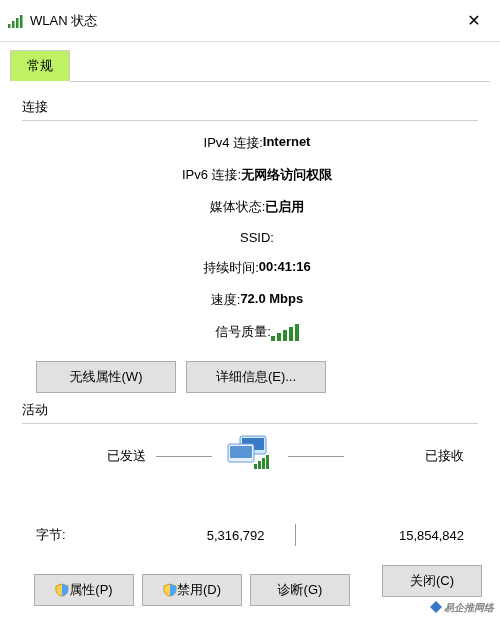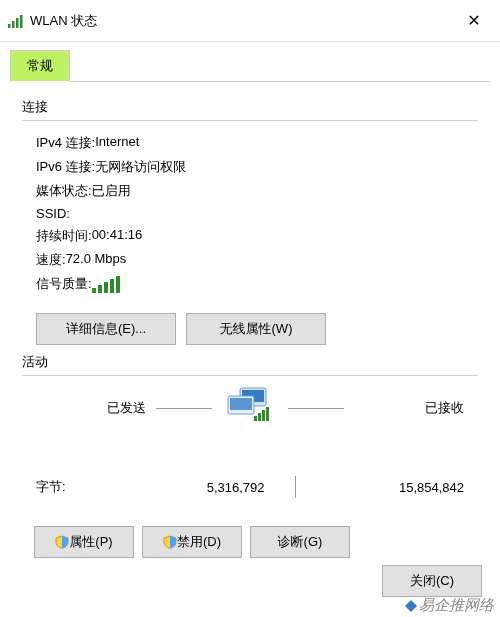--- a/index.html
+++ b/index.html
@@ -49,25 +49,26 @@
   .group-title {
     margin: 6px 0 4px 0;
   }
   .group-rule {
     height: 1px;
     background: #d0d0d0;
     margin: 0 0 10px 0;
   }
   .row {
     display: flex;
-    justify-content: flex-start;
+    justify-content: center;
     padding: 3px 0 3px 14px;
+    margin-top: 8px;
   }
   .row .label {}
-  .row .value { text-align: right; }
+  .row .value { text-align: right; font-weight: bold; }
   .signal-bars {
     display: inline-flex;
     align-items: flex-end;
     gap: 2px;
     height: 18px;
   }
   .signal-bars span {
     width: 4px;
     background: #2e8b2e;
   }
@@ -139,26 +140,27 @@
   .footer {
     position: absolute;
     right: 18px;
     bottom: 20px;
   }
   .footer .btn { min-width: 100px; }
   .watermark {
     position: absolute;
     right: 6px;
     bottom: 2px;
-    font-size: 15px;
+    font-size: 10px;
     color: #888;
     display: flex;
-    align-items: center;
+    align-items: flex-start;
     gap: 2px;
     font-style: italic;
+    font-weight: bold;
   }
 </style>
 </head>
 <body>
 
 <div class="titlebar">
   <span class="icon">
     <svg width="16" height="14" viewBox="0 0 16 14">
       <rect x="0" y="10" width="2.5" height="4" fill="#2e8b2e"></rect>
       <rect x="4" y="7" width="2.5" height="7" fill="#2e8b2e"></rect>
@@ -211,22 +213,22 @@
           <span style="height:5px"></span>
           <span style="height:8px"></span>
           <span style="height:11px"></span>
           <span style="height:14px"></span>
           <span style="height:17px"></span>
         </span>
       </span>
     </div>
 
     <div class="btn-row">
+      <button class="btn wide">无线属性(W)</button>
       <button class="btn wide">详细信息(E)...</button>
-      <button class="btn wide">无线属性(W)</button>
     </div>
   </div>
 
   <div class="activity">
     <div class="group-title">活动</div>
     <div class="group-rule"></div>
 
     <div class="activity-icons">
       <span class="act-label">已发送</span>
       <span class="line"></span>

